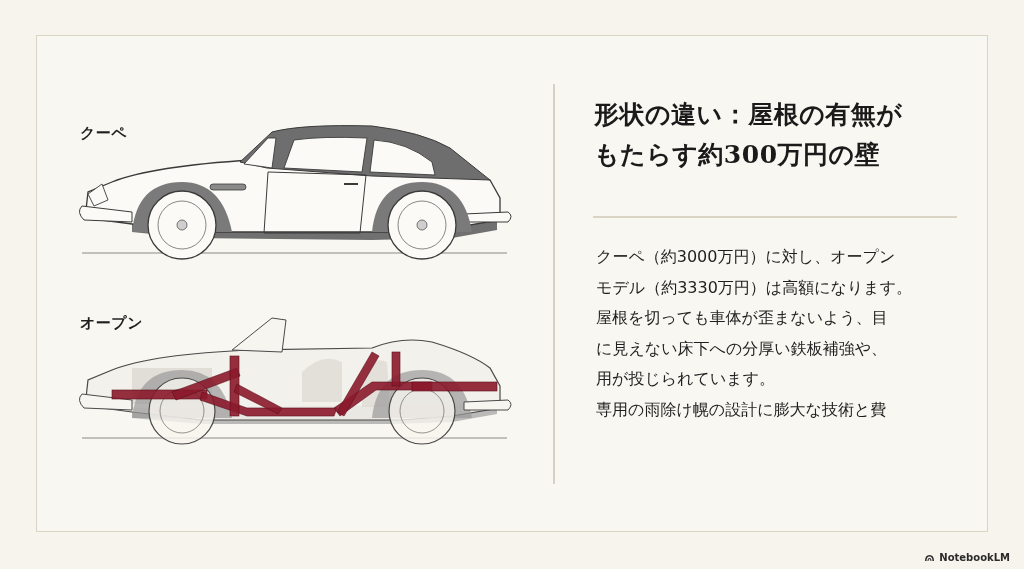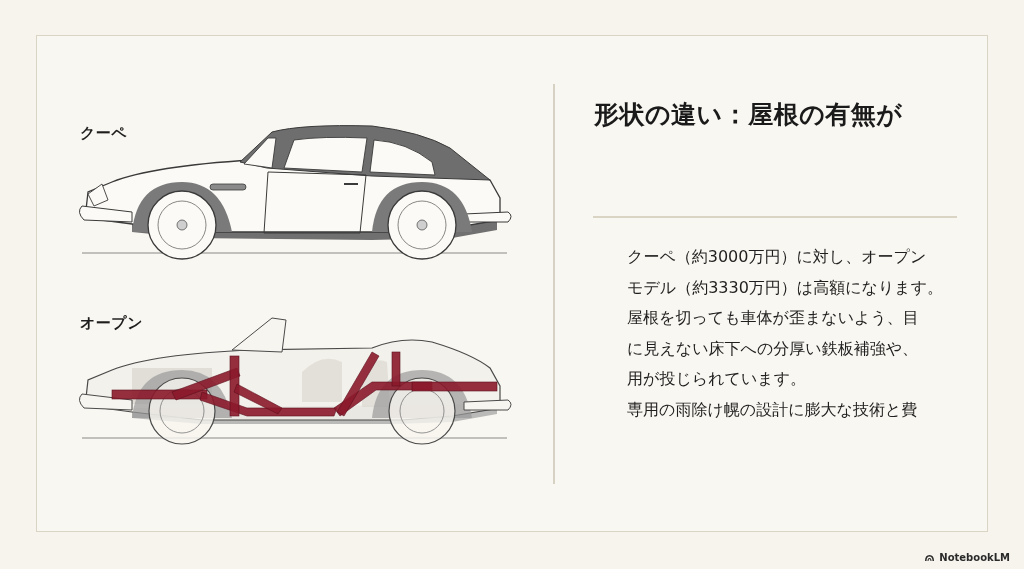--- a/index.html
+++ b/index.html
@@ -77,21 +77,21 @@
     }
     .body-text {
       position: absolute;
       left: 596px;
       top: 242px;
       width: 380px;
       font-size: 16px;
       line-height: 30.5px;
       color: #1f1f1f;
     }
-    .body-line { display: block; white-space: nowrap; margin-left: 31px; }
+    .body-line { display: block; white-space: nowrap; }
 
     .brand {
       position: absolute;
       right: 14px;
       bottom: 6px;
       display: flex;
       align-items: center;
       gap: 4px;
       font-size: 10px;
       font-weight: bold;
@@ -175,20 +175,21 @@
     <path d="M165 72 L210 96 L206 102 L162 80 Z"></path>
     <path d="M262 96 L300 70 L360 70 L360 78 L304 78 L268 104 Z"></path>
     <path d="M265 100 L300 40 L307 44 L272 104 Z"></path>
     <rect x="320" y="40" width="8" height="34"></rect>
     <rect x="340" y="70" width="85" height="9"></rect>
   </g>
 </svg>
 
 <div class="title">
   <span class="title-line">形状の違い：屋根の有無が</span>
+  <span class="title-line">もたらす約300万円の壁</span>
 </div>
 <div class="hrule"></div>
 <div class="body-text">
   <span class="body-line">クーペ（約3000万円）に対し、オープン</span>
   <span class="body-line">モデル（約3330万円）は高額になります。</span>
   <span class="body-line">屋根を切っても車体が歪まないよう、目</span>
   <span class="body-line">に見えない床下への分厚い鉄板補強や、</span>
   <span class="body-line">用が投じられています。</span>
   <span class="body-line">専用の雨除け幌の設計に膨大な技術と費</span>
 </div>

